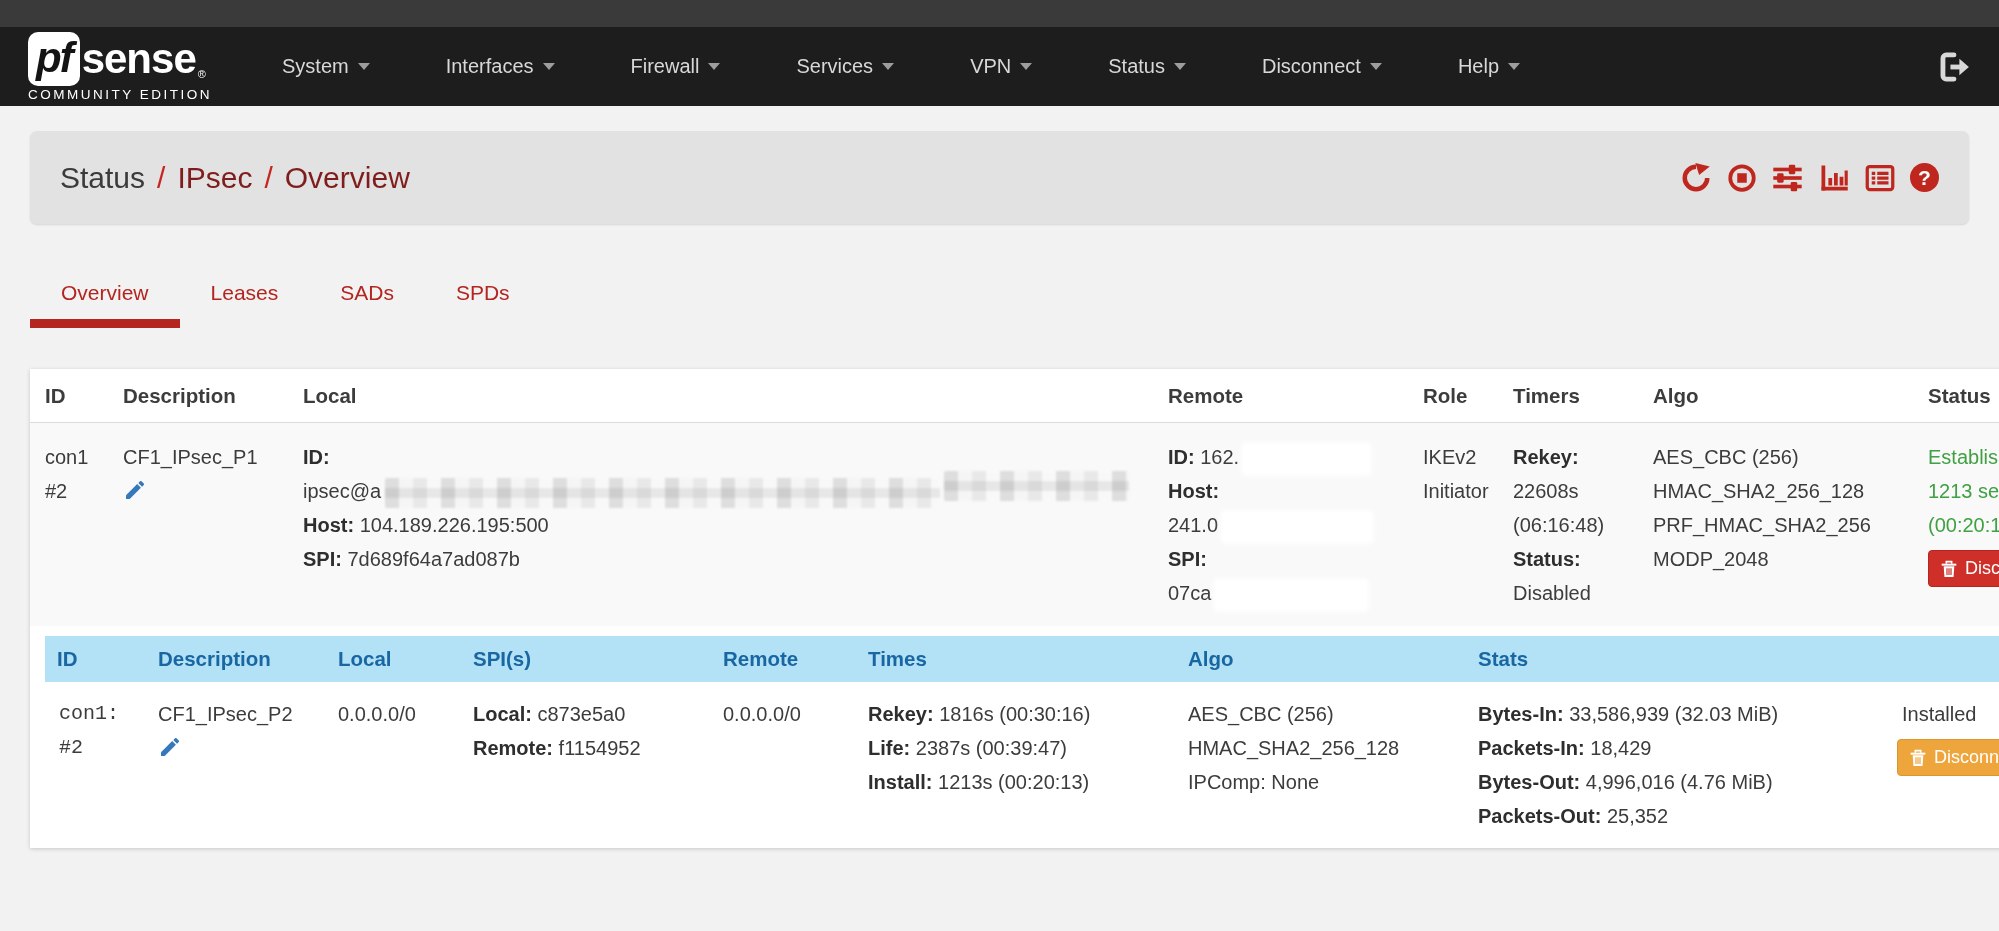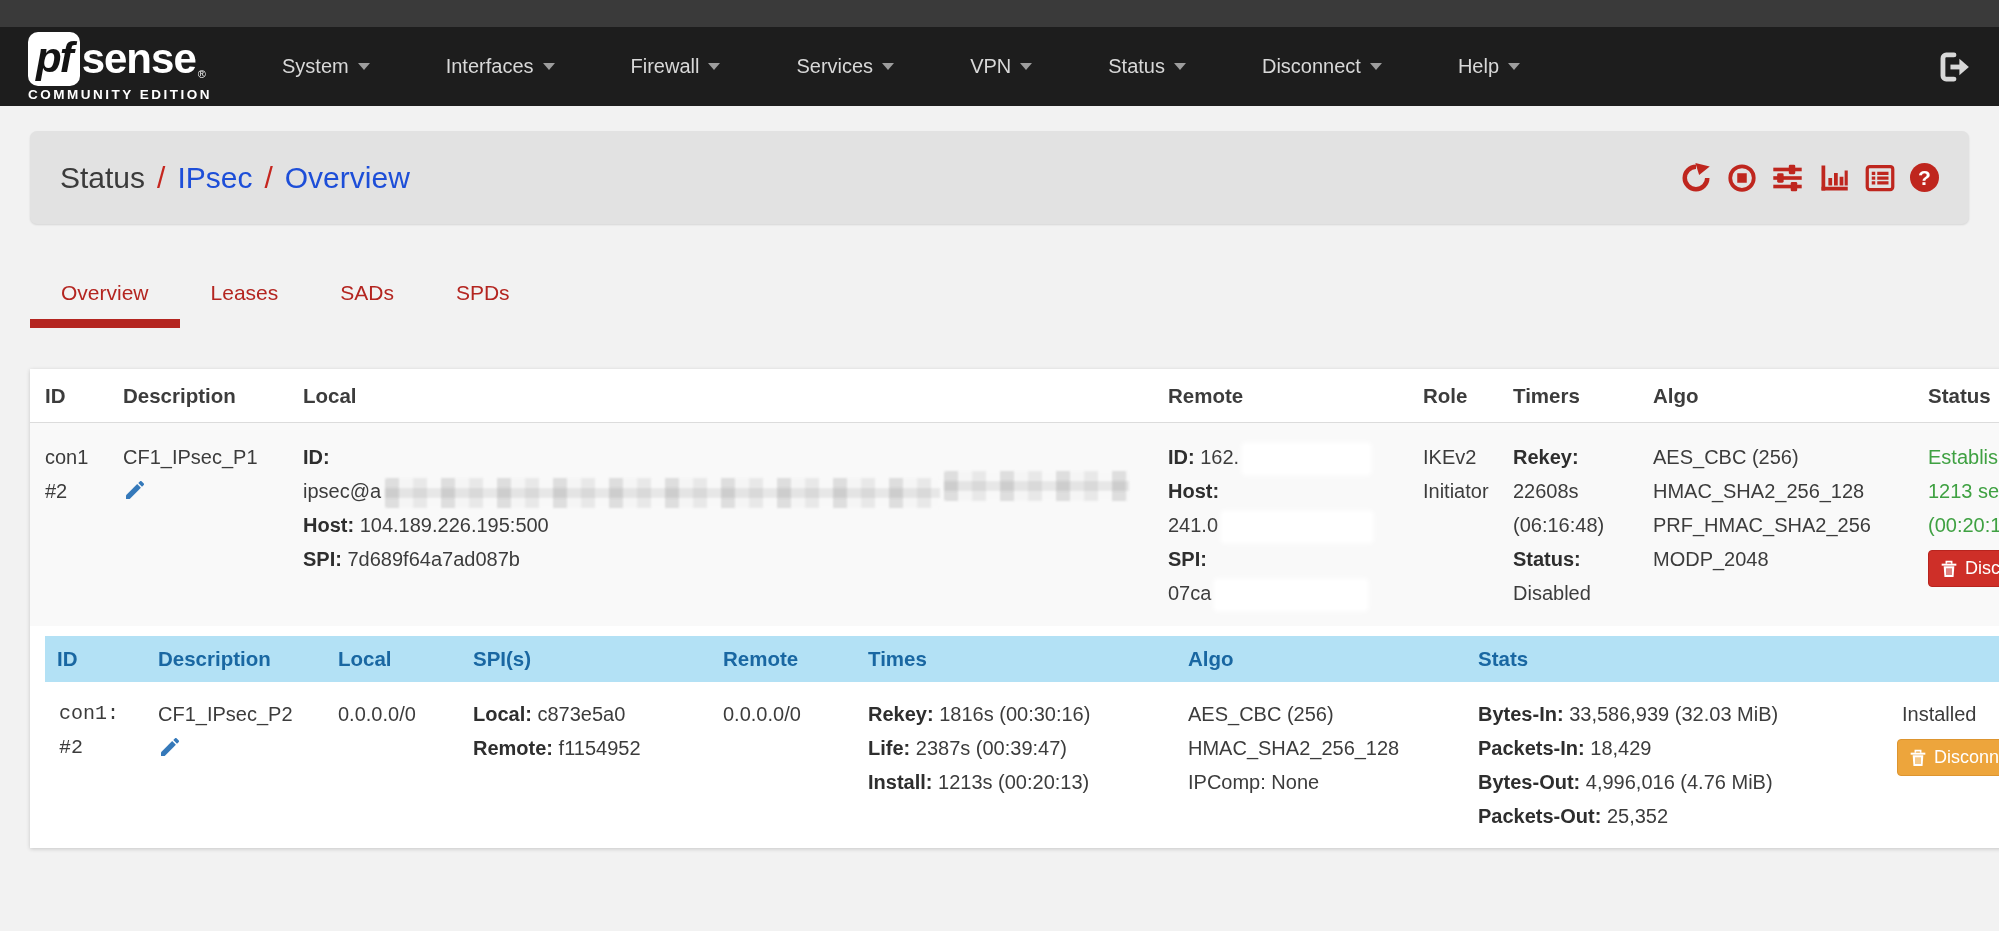--- a/index.html
+++ b/index.html
@@ -8,33 +8,33 @@
 
   
   .topstrip { height: 27px; background: #3a3a3a; }
   .navbar { height: 79px; background: #1d1d1d; display: flex; align-items: center; padding: 0 28px; }
   .brand { display: flex; flex-direction: column; cursor: pointer; margin-right: 70px; }
   .brand-row { display: flex; align-items: center; }
   .pfbox { background: #ffffff; border-radius: 10px; padding: 2px 8px 4px 8px; margin-right: 2px; }
   .pfbox span { font-style: italic; font-weight: bold; font-size: 42px; color: #141414; letter-spacing: -2px; }
   .sense { color: #ffffff; font-weight: bold; font-size: 42px; letter-spacing: -1px; }
   .reg { color: #ffffff; font-size: 11px; align-self: flex-end; margin: 0 0 6px 2px; }
-  .edition { color: #ffffff; font-size: 13.5px; font-weight: bold; letter-spacing: 2.5px; margin-top: 1px; }
+  .edition { color: #ffffff; font-size: 13.5px; font-weight: normal; letter-spacing: 2.5px; margin-top: 1px; }
   .nav-items { display: flex; align-items: center; gap: 76px; flex: 1; }
   .nav-item { color: #d8d8d8; font-size: 20px; display: flex; align-items: center; gap: 9px; cursor: pointer; }
   .caret { width: 0; height: 0; border-left: 6px solid transparent; border-right: 6px solid transparent; border-top: 7px solid #9d9d9d; }
   .signout { margin-left: auto; cursor: pointer; color: #d8d8d8; display: flex; }
 
   
   .crumbbar { margin: 25px 30px 0 30px; height: 93px; background: #e2e2e2; border-radius: 7px;
               box-shadow: 0 1px 2px rgba(0,0,0,0.12); display: flex; align-items: center; padding: 0 30px; }
   .crumb { font-size: 30px; display: flex; align-items: center; gap: 12px; }
   .crumb .cur { color: #3b3b3b; }
   .crumb .sep { color: #c5261f; }
-  .crumb a { color: #1d4ed8; text-decoration: none; cursor: pointer; }
+  .crumb a { color: #7f1d1d; text-decoration: none; cursor: pointer; }
   .crumb-actions { margin-left: auto; display: flex; align-items: center; gap: 15px; color: #bf261e; }
   .crumb-actions .ic { width: 31px; height: 31px; display: flex; align-items: center; justify-content: center; cursor: pointer; }
   .qicon { width: 29px; height: 29px; border-radius: 50%; background: #bf261e; color: #ffffff; font-weight: bold;
            font-size: 21px; display: flex; align-items: center; justify-content: center; cursor: pointer; }
 
   
   .tabs { margin: 45px 0 0 30px; display: flex; }
   .tab { color: #b42520; font-size: 21px; padding: 12px 31px 16px 31px; cursor: pointer; position: relative; }
   .tab.active::after { content: ""; position: absolute; left: 0; right: 0; bottom: -7px; height: 9px; background: #b42520; }
 

